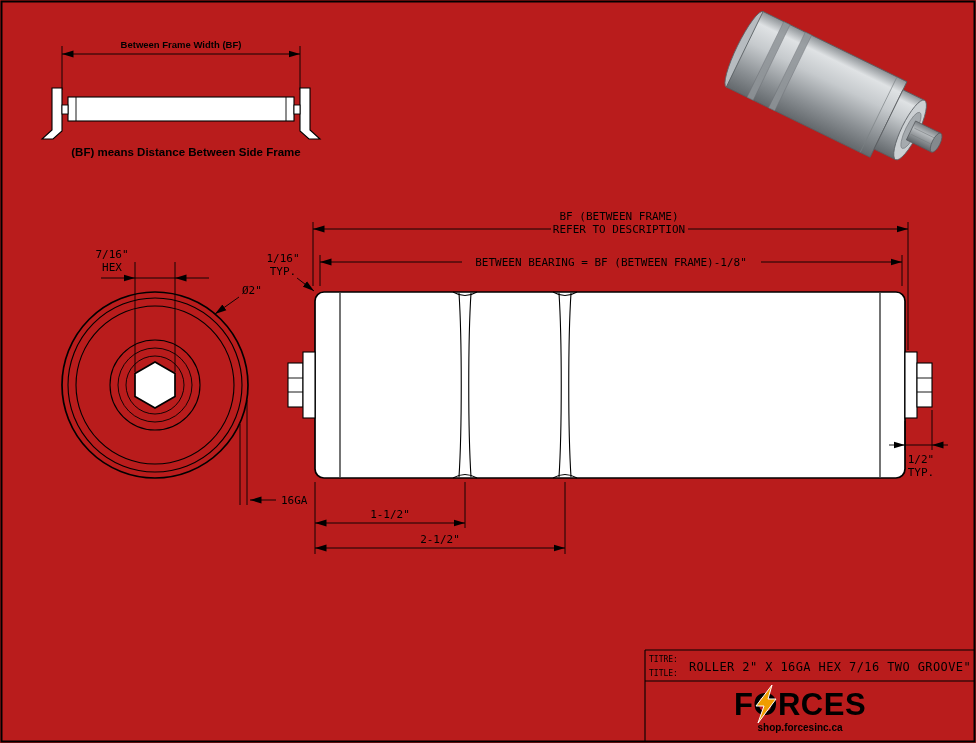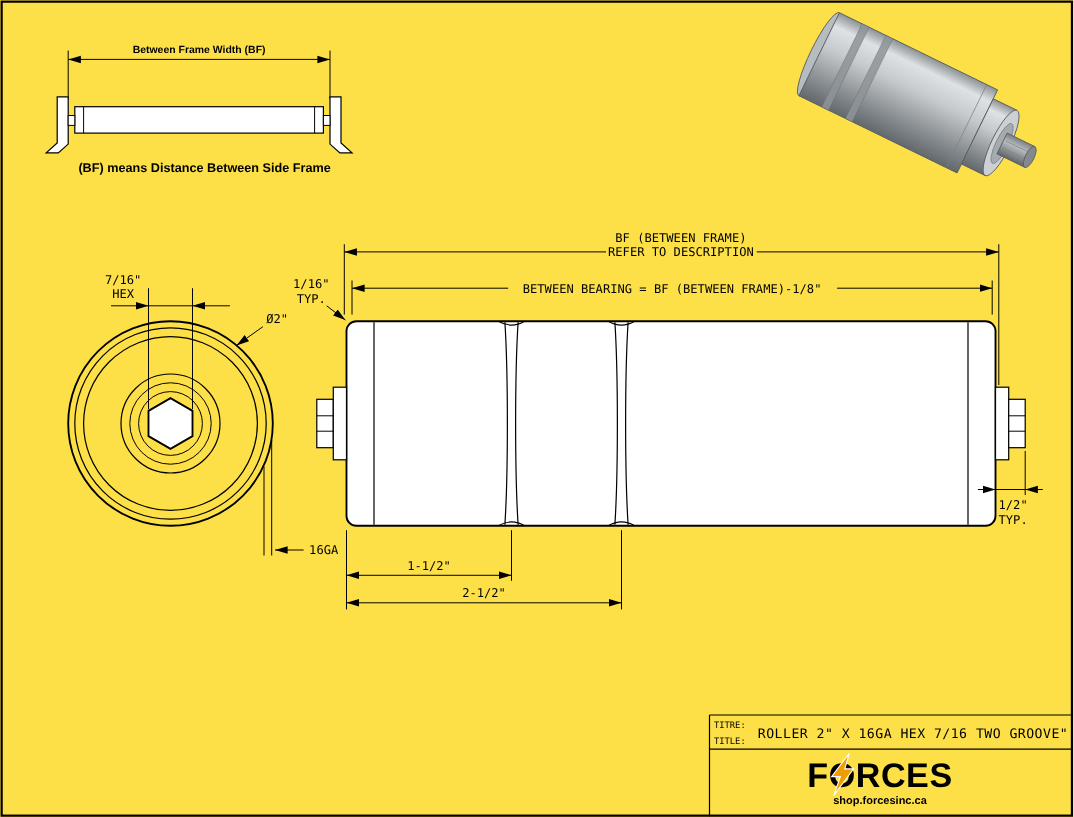--- a/index.html
+++ b/index.html
@@ -1,17 +1,17 @@
 <!DOCTYPE html>
 <html><head>
 <meta charset="utf-8">
 <style>
   html,body { margin:0; padding:0; background:#e8e8e8; }
   #page {
-    position:relative; width:976px; height:743px; background:#fde047;
+    position:relative; width:976px; height:743px; background:#b91c1c;
     font-family:"Liberation Sans", sans-serif; overflow:hidden;
   }
   svg { position:absolute; left:0; top:0; }
   
   .ln       { stroke:#000; stroke-width:1.1; fill:none; }
   .ln-thick { stroke:#000; stroke-width:1.7; fill:none; }
   .ln-thin  { stroke:#000; stroke-width:0.9; fill:none; }
   .fill-w   { fill:#ffffff; }
   
   text { fill:#000; }

